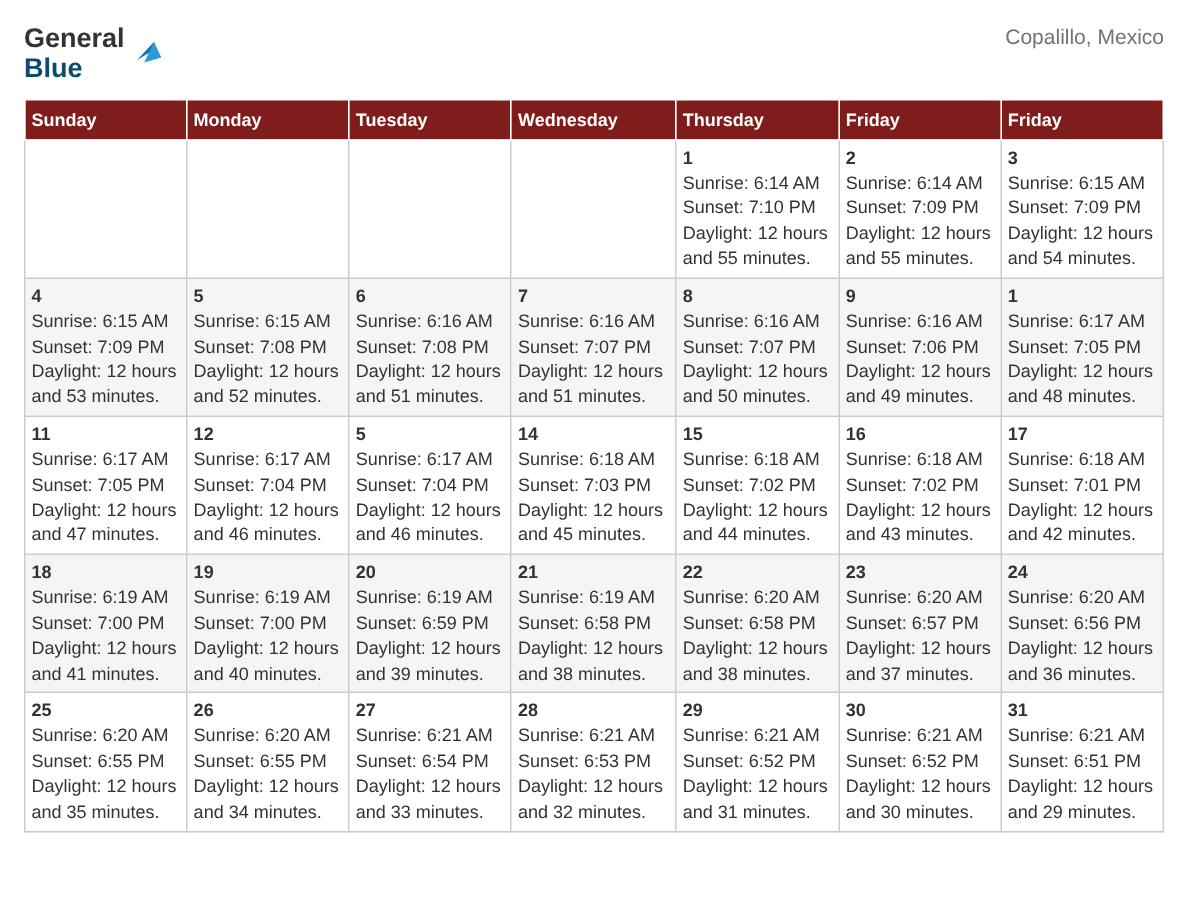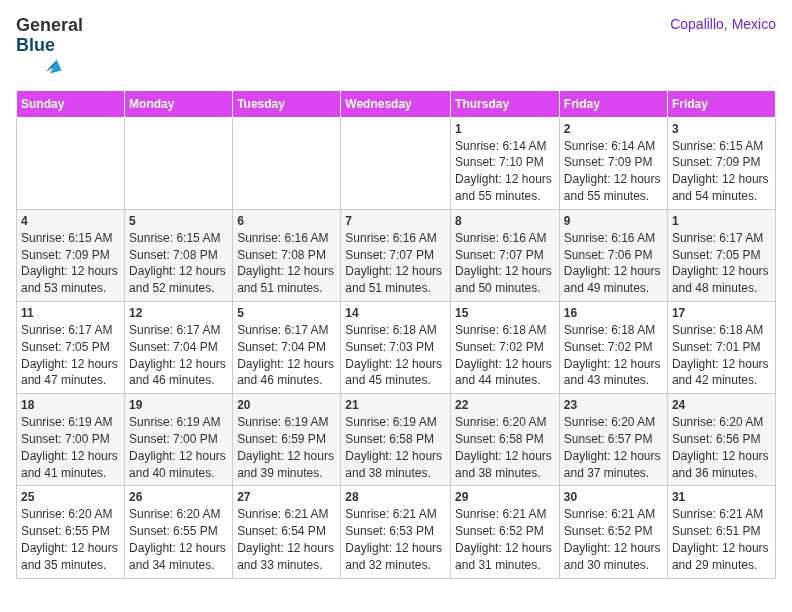--- a/index.html
+++ b/index.html
@@ -12,21 +12,20 @@
     }
     .header {
       display: flex;
       justify-content: space-between;
       align-items: flex-start;
       margin-bottom: 10px;
     }
     .logo {
       display: flex;
       align-items: center;
-      flex-direction: column;
     }
     .logo-text {
       display: flex;
       flex-direction: column;
       line-height: 1.1;
     }
     .logo-icon {
       width: 24px;
       height: 24px;
       margin-left: 2px;
@@ -34,30 +33,30 @@
     .title-block {
       text-align: right;
     }
     .month-year {
       font-size: 36px;
       font-weight: normal;
       color: #333;
     }
     .location {
       font-size: 14px;
-      color: #6d28d9;
+      color: #737373;
       text-align: center;
     }
     .calendar {
       width: 100%;
       border-collapse: collapse;
       font-size: 11px;
     }
     .calendar th {
-      background-color: #d946ef;
+      background-color: #7f1d1d;
       color: #fff;
       padding: 6px 4px;
       text-align: left;
       font-size: 12px;
       font-weight: bold;
       border: 1px solid #fff;
     }
     .calendar td {
       border: 1px solid #ccc;
       padding: 4px;

